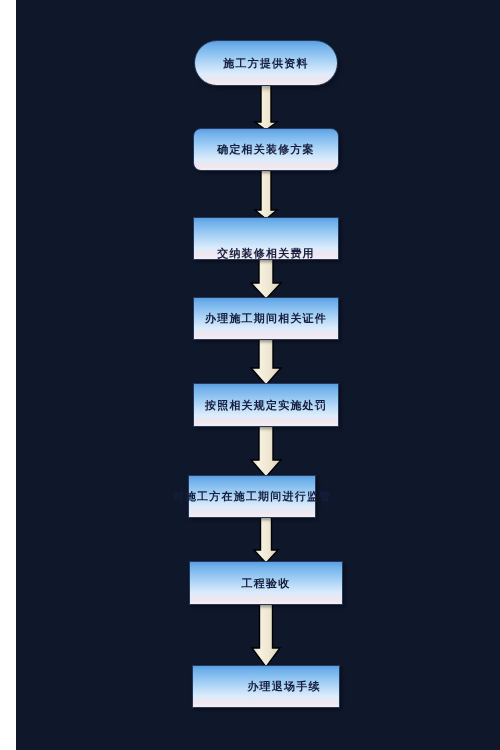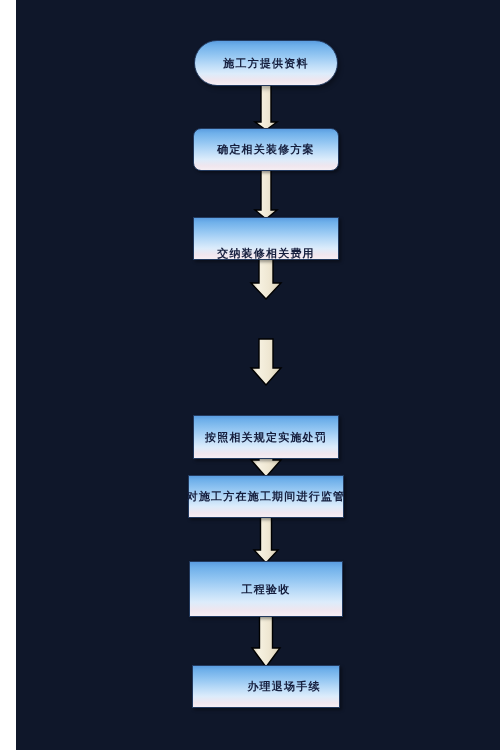--- a/index.html
+++ b/index.html
@@ -165,25 +165,28 @@
     </div>
     <div class="node pill" style="left: 178px; top: 40px; width: 144px; height: 46px;">
       <span class="node-label">施工方提供资料</span>
     </div>
     <div class="node" style="left: 177px; top: 128px; width: 146px; height: 43px; border-radius: 8px;">
       <span class="node-label">确定相关装修方案</span>
     </div>
     <div class="node" style="left: 177px; top: 217px; width: 146px; height: 43px; align-items: flex-end;">
       <span class="node-label">交纳装修相关费用</span>
     </div>
-    <div class="node" style="left: 177px; top: 383px; width: 146px; height: 44px; margin-top: 32px;">
+    <div class="node" style="left: 177px; top: 297px; width: 146px; height: 43px;">
+      <span class="node-label">办理施工期间相关证件</span>
+    </div>
+    <div class="node" style="left: 177px; top: 383px; width: 146px; height: 44px;">
       <span class="node-label">按照相关规定实施处罚</span>
     </div>
-    <div class="node" style="left: 172px; top: 475px; width: 156px; height: 43px;">
+    <div class="node" style="left: 172px; top: 475px; width: 128px; height: 43px;">
       <span class="node-label">对施工方在施工期间进行监管</span>
     </div>
-    <div class="node" style="left: 173px; top: 561px; width: 154px; height: 56px;">
+    <div class="node" style="left: 173px; top: 561px; width: 154px; height: 44px;">
       <span class="node-label">工程验收</span>
     </div>
     <div class="node" style="left: 176px; top: 665px; width: 148px; height: 43px; padding-left: 36px;">
       <span class="node-label">办理退场手续</span>
     </div>
   </div>
 
 </body></html>

